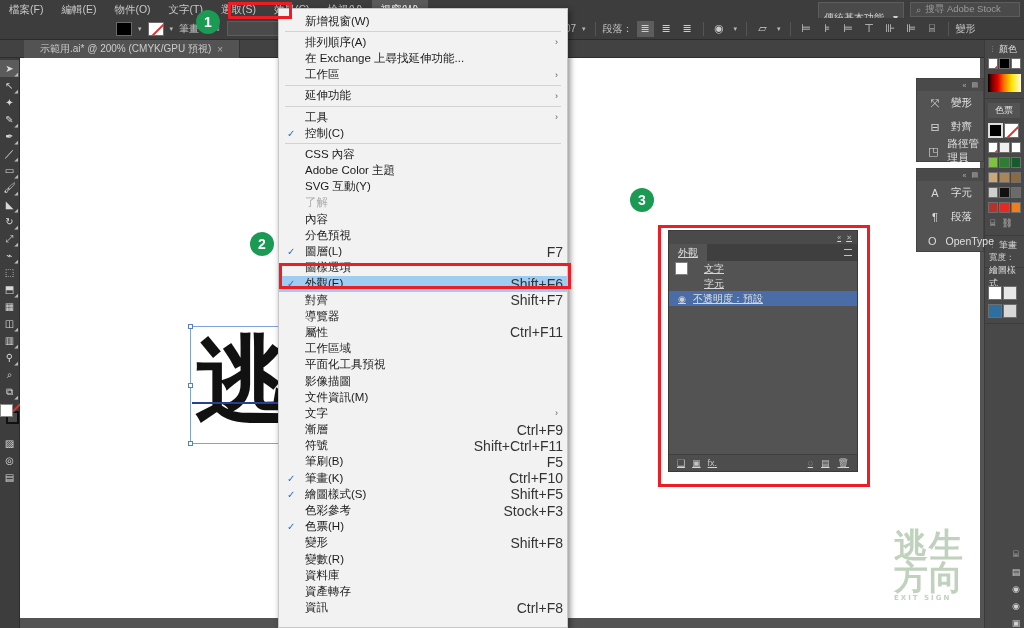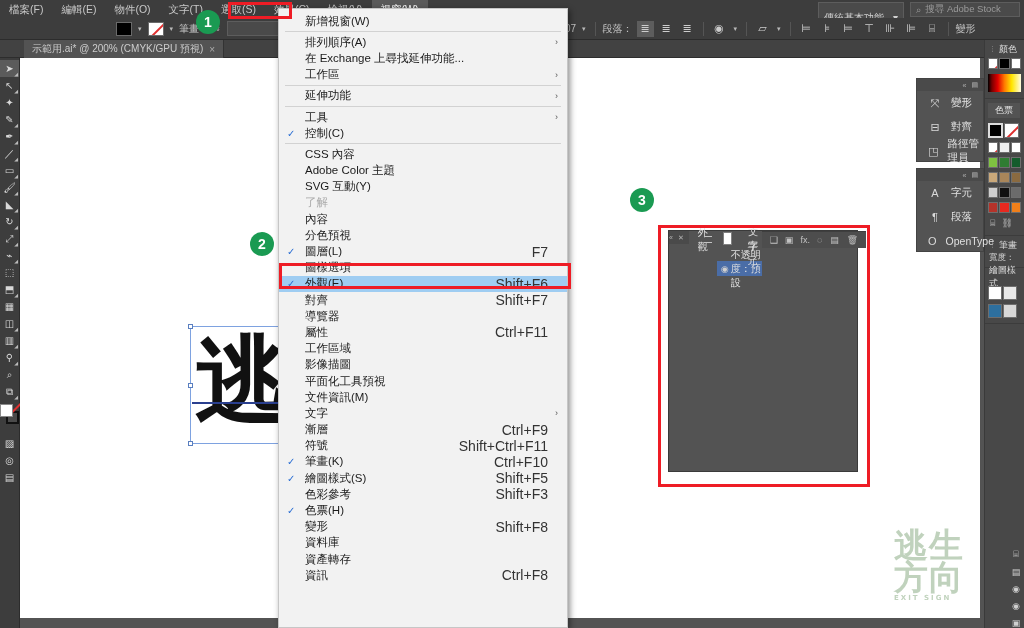--- a/index.html
+++ b/index.html
@@ -62,21 +62,21 @@
   .cb-icon.on { background:#5d5d5d; }
 
   
   .tabbar {
     position:absolute; left:0; top:40px; width:1024px; height:18px;
     background:#424242; border-bottom:1px solid #2d2d2d;
   }
   .doctab {
     position:absolute; left:24px; top:0; height:18px;
     background:#535353; border-right:1px solid #333;
-    display:flex; align-items:center; gap:6px; padding:0 8px;
+    display:flex; align-items:center; gap:6px; padding:0 16px;
     font-size:10px; color:#ccc; white-space:nowrap;
   }
   .doctab .x { font-size:10px; color:#aaa; }
 
   
   .toolbar {
     position:absolute; left:0; top:58px; width:20px; height:570px;
     background:#3d3d3d; border-right:1px solid #2c2c2c;
     display:flex; flex-direction:column; align-items:center; padding-top:2px;
   }
@@ -126,35 +126,35 @@
 
   
   .menu {
     position:absolute; left:278px; top:8px; width:290px; height:620px;
     background:#f2f2f2; color:#1a1a1a; border:1px solid #c6c6c6;
     box-shadow:2px 2px 6px rgba(0,0,0,.45);
     font-size:11.5px; z-index:40; padding-top:4px;
   }
   .menu-row {
     height:16.2px; display:flex; align-items:center; position:relative;
-    padding-left:26px; padding-right:19px; white-space:nowrap;
+    padding-left:26px; padding-right:4px; white-space:nowrap;
   }
   .menu-row .lbl { flex:1; }
   .menu-row .sc { color:#333; font-size:14px; }
   .menu-row .arw { position:absolute; right:9px; color:#555; font-size:9px; }
   .menu-row .chk { position:absolute; left:8px; color:#2b6fd4; font-size:10px; font-weight:700; }
   .menu-row.dim { color:#aaaaaa; }
   .menu-row.hl { background:#9fcdf2; }
   .menu-sep { height:1px; background:#d2d2d2; margin:2px 6px; }
 
   
   .appear-panel {
     position:absolute; left:668px; top:230px; width:190px; height:242px;
     background:#535353; border:1px solid #3a3a3a; z-index:30;
-    display:flex; 
+    display:flex; flex-direction:column;text-decoration:underline;
   }
   .ap-titlebar { height:13px; background:#4a4a4a; display:flex; align-items:center; justify-content:flex-end; gap:5px; padding-right:5px; }
   .ap-titlebar span { font-size:7px; color:#b6b6b6; }
   .ap-tabrow { height:17px; background:#3f3f3f; display:flex; align-items:stretch; position:relative; }
   .ap-tab { background:#535353; padding:0 9px; display:flex; align-items:center; font-size:10px; color:#e2e2e2; }
   .ap-tabrow .menuicon { position:absolute; right:5px; top:5px; width:8px; height:7px; border-top:1px solid #c3c3c3; border-bottom:1px solid #c3c3c3; }
   .ap-body { flex:1; background:#535353; position:relative; }
   .ap-row {
     height:15px; display:flex; align-items:center; gap:0; font-size:10px; color:#e0e0e0;
     padding-left:4px;
@@ -525,61 +525,68 @@
         <span class="lbl">導覽器</span>
       </div>
       <div class="menu-row">
         <span class="lbl">屬性</span>
         <span class="sc">Ctrl+F11</span>
       </div>
       <div class="menu-row">
         <span class="lbl">工作區域</span>
       </div>
       <div class="menu-row">
+        <span class="lbl">平面化工具預視</span>
+      </div>
+      <div class="menu-row">
         <span class="lbl">影像描圖</span>
-      </div>
-      <div class="menu-row">
-        <span class="lbl">平面化工具預視</span>
       </div>
       <div class="menu-row">
         <span class="lbl">文件資訊(M)</span>
       </div>
       <div class="menu-row">
         <span class="lbl">文字</span>
         <span class="arw">›</span>
       </div>
       <div class="menu-row">
         <span class="lbl">漸層</span>
         <span class="sc">Ctrl+F9</span>
       </div>
       <div class="menu-row">
         <span class="lbl">符號</span>
         <span class="sc">Shift+Ctrl+F11</span>
+      </div>
+      <div class="menu-row">
+        <span class="lbl">筆刷(B)</span>
+        <span class="sc">F5</span>
       </div>
       <div class="menu-row">
         <span class="chk">✓</span>
         <span class="lbl">筆畫(K)</span>
         <span class="sc">Ctrl+F10</span>
       </div>
       <div class="menu-row">
         <span class="chk">✓</span>
         <span class="lbl">繪圖樣式(S)</span>
         <span class="sc">Shift+F5</span>
       </div>
       <div class="menu-row">
         <span class="lbl">色彩參考</span>
-        <span class="sc">Shift+F3</span>
+        <span class="sc">Stock+F3</span>
       </div>
       <div class="menu-row">
         <span class="chk">✓</span>
         <span class="lbl">色票(H)</span>
       </div>
       <div class="menu-row">
         <span class="lbl">變形</span>
         <span class="sc">Shift+F8</span>
+      </div>
+      <div class="menu-row">
+        <span class="lbl">變數(R)</span>
       </div>
       <div class="menu-row">
         <span class="lbl">資料庫</span>
       </div>
       <div class="menu-row">
         <span class="lbl">資產轉存</span>
       </div>
       <div class="menu-row">
         <span class="lbl">資訊</span>
         <span class="sc">Ctrl+F8</span>

